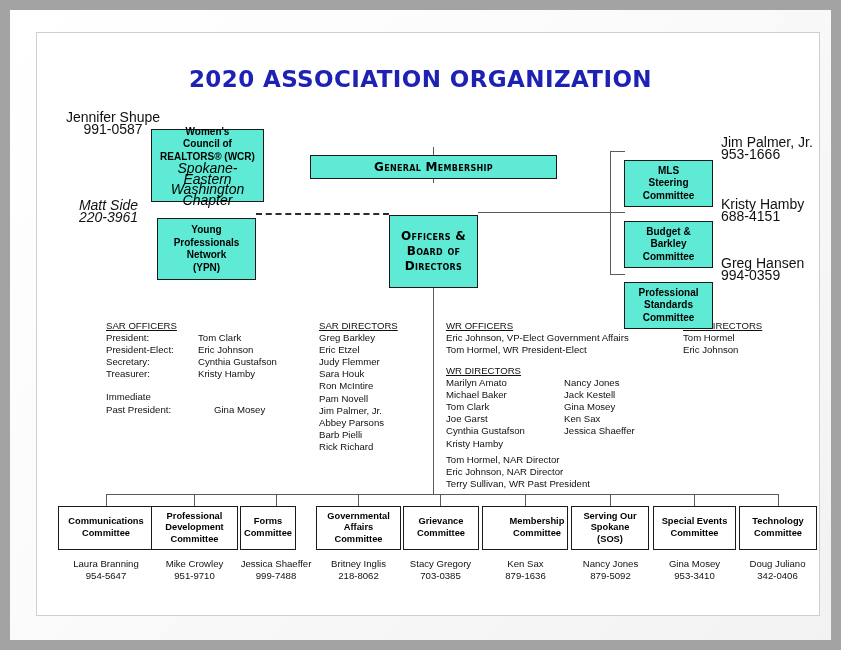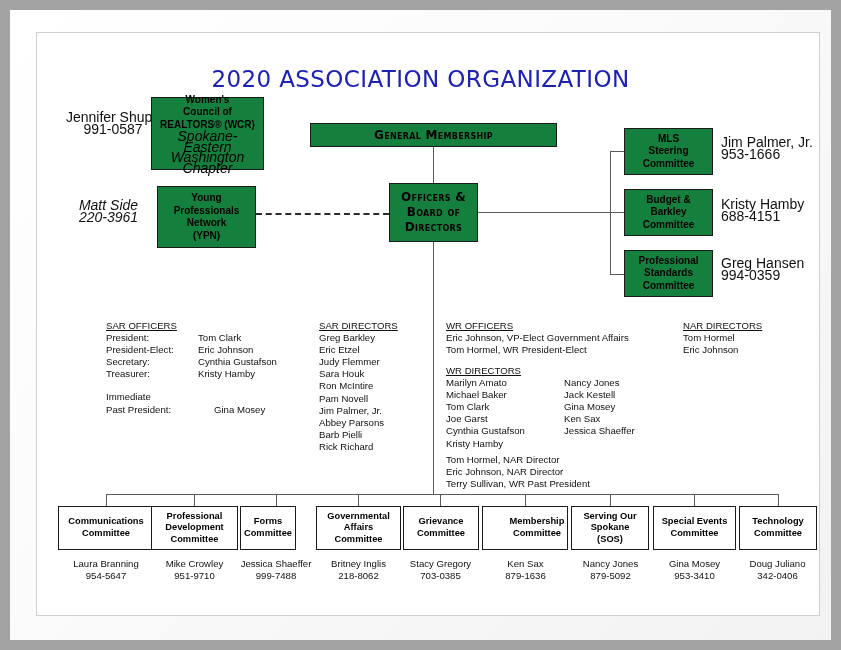--- a/index.html
+++ b/index.html
@@ -31,38 +31,39 @@
   }
   #canvas{
     position:absolute;left:0;top:0;width:821px;height:630px;
   }
   .t{position:absolute;}
 
   
   #title{
     left:0;top:56px;width:821px;text-align:center;
     color:#1d21b4;
-    font-weight:normal;
+    font-weight:bold;
     font-size:23px;
     letter-spacing:.4px;
     font-family:"DejaVu Sans",sans-serif;
   }
 
   
   .box{
     position:absolute;box-sizing:border-box;
     border:1.6px solid #1a1a1a;
-    background:#15803d;
+    background:#5eead4;
     display:flex;align-items:center;justify-content:center;
     text-align:center;
     font-weight:bold;
     font-size:10px;
     line-height:12.5px;
     color:#000;
     z-index:3;
+    margin-top:32px;
   }
   .box .inner{width:100%;padding:0 3px;}
   .sub{
     display:block;font-weight:normal;font-style:italic;font-size:14px;
     line-height:10.5px;
   }
   
   .caps{
     font-size:12px;line-height:15px;letter-spacing:.3px;
     font-variant:small-caps;
@@ -157,21 +158,21 @@
     <div class="dash" style="left:246px;top:203px;width:133px;"></div>
 
     <div class="box caps" style="left:300px;top:113px;width:247px;height:24px;">
       <div class="inner">
         <span>General Membership</span>
       </div>
     </div>
 
     <div class="ln lnv" style="left:423px;top:137px;height:36px;"></div>
 
-    <div class="box caps" style="left:379px;top:173px;width:89px;height:59px;">
+    <div class="box caps" style="left:379px;top:173px;width:89px;height:73px;">
       <div class="inner">
         <span>Officers &amp;</span><br>
         <span>Board of</span><br>
         <span>Directors</span>
       </div>
     </div>
 
     <div class="ln lnv" style="left:423px;top:232px;height:253px;"></div>
 
     <div class="ln lnh" style="left:468px;top:202px;width:133px;"></div>

